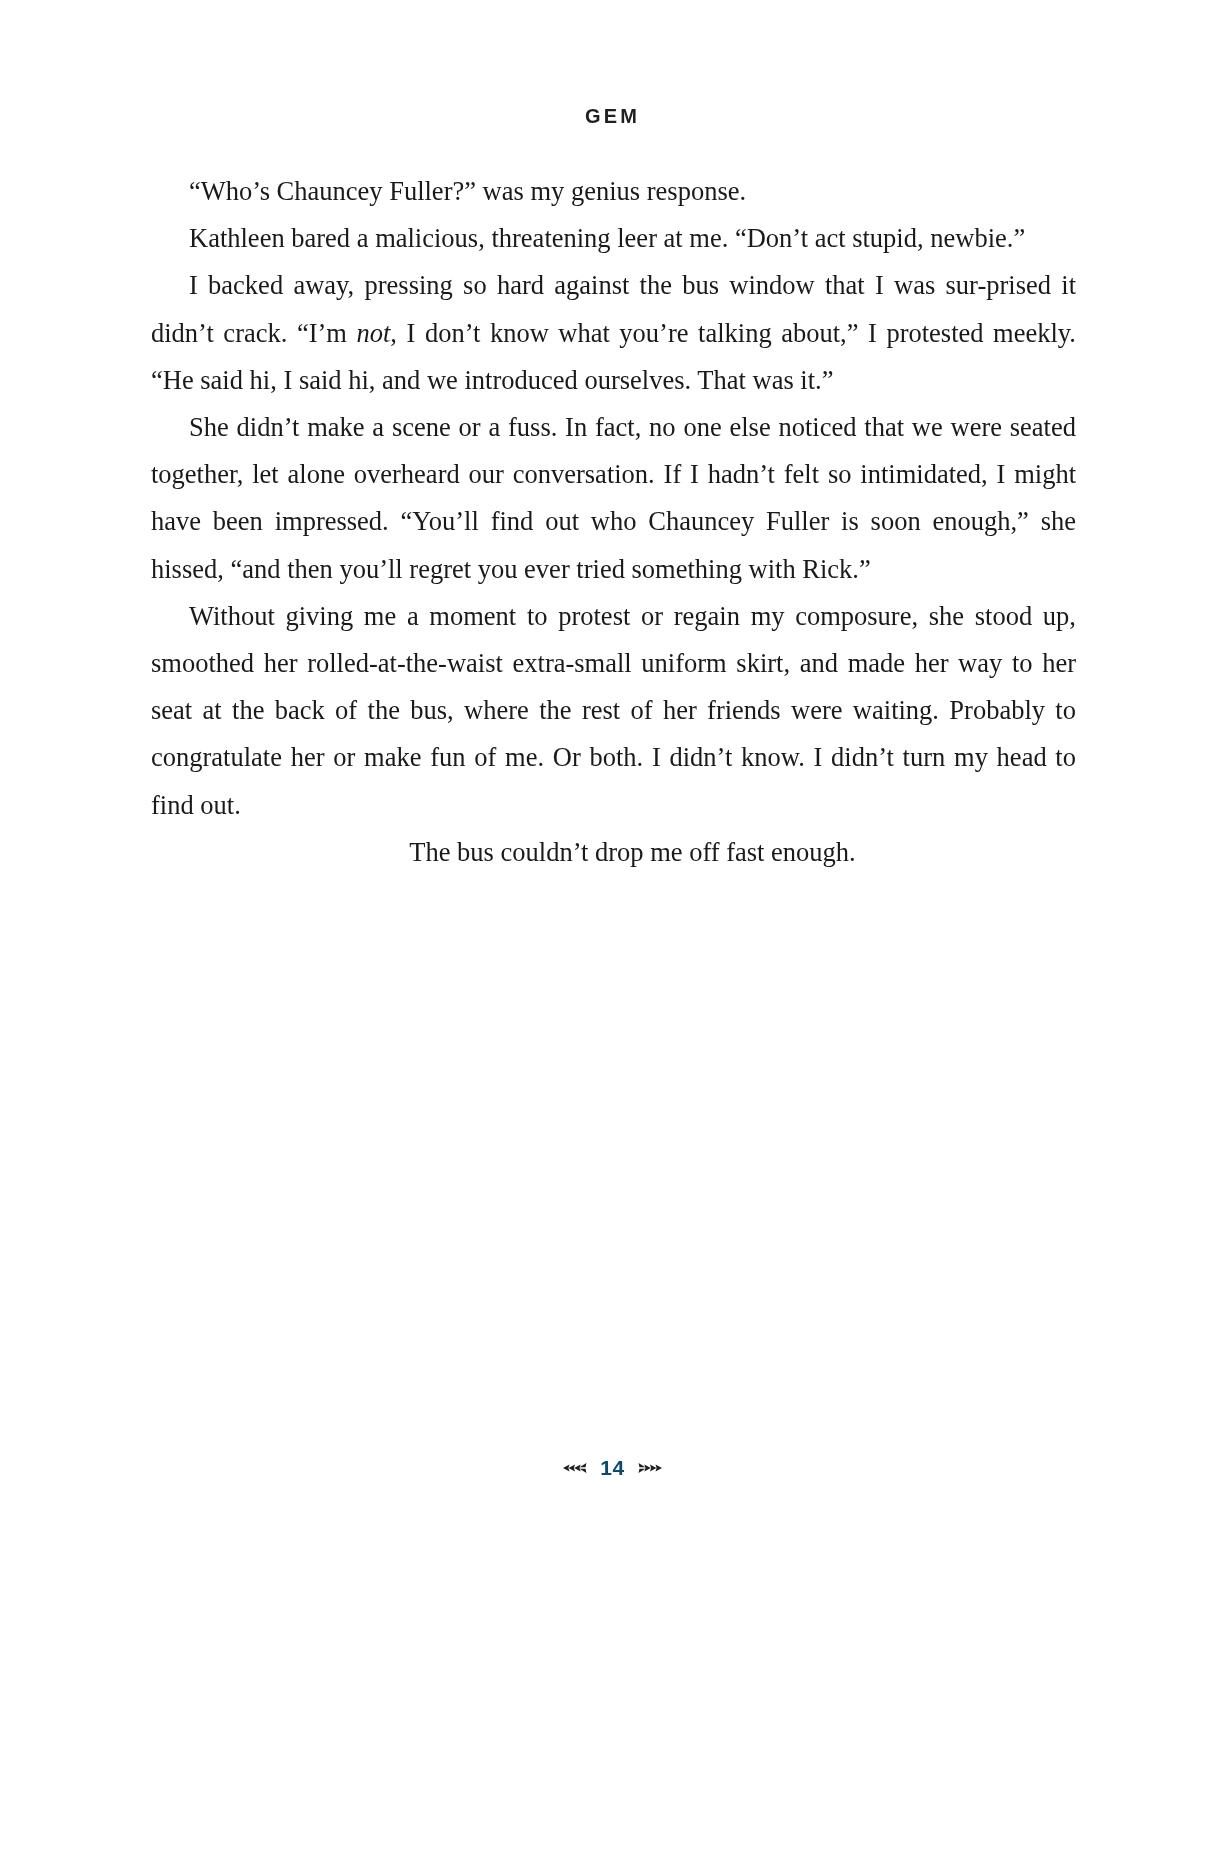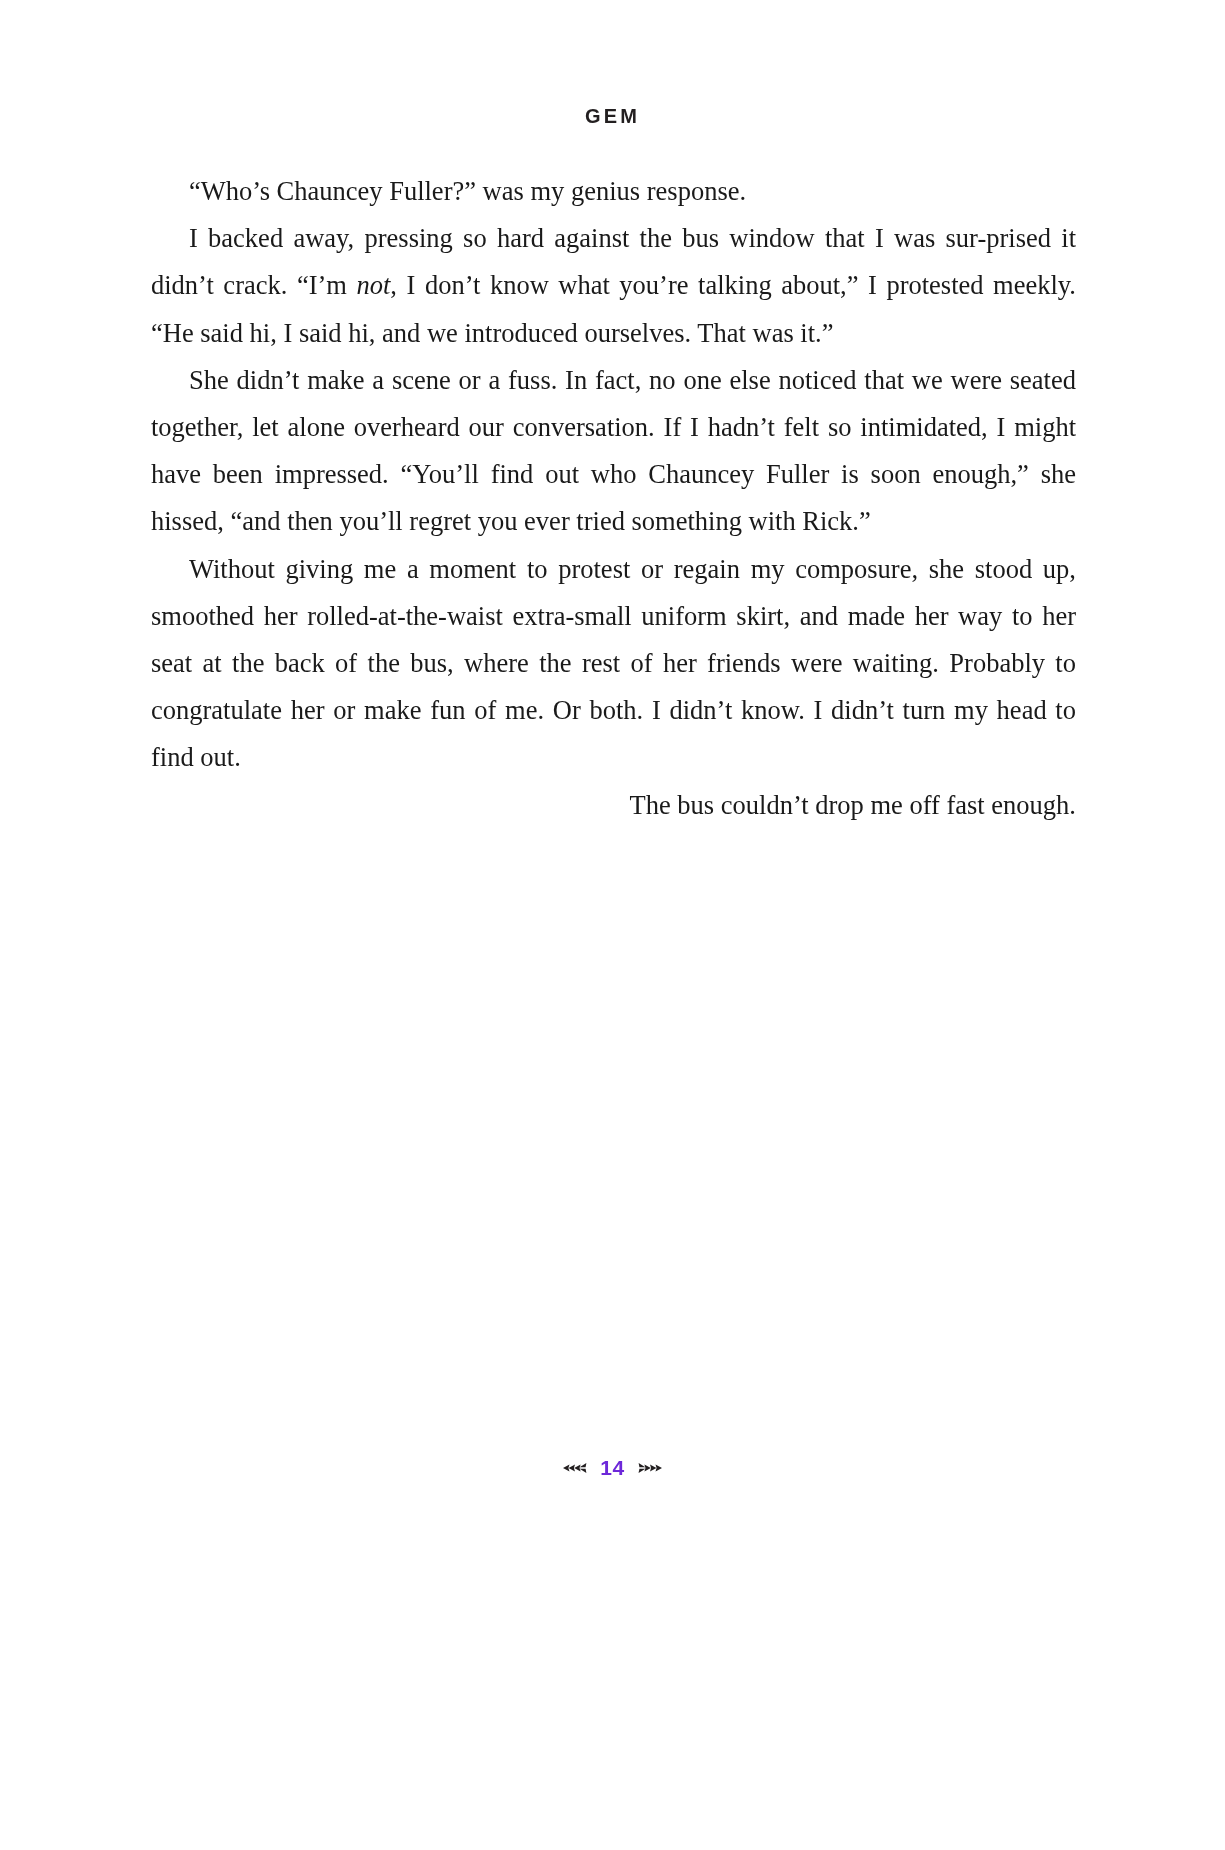--- a/index.html
+++ b/index.html
@@ -49,21 +49,21 @@
     hyphens: manual;
   }
 
   .text-block p {
     margin: 0;
     text-indent: 38px;
     text-align: justify;
   }
 
   .text-block p:last-child {
-    text-align: right;
+    text-align: center;
   }
 
   em, .ital {
     font-style: italic;
   }
 
   
   .folio {
     position: absolute;
     bottom: 78px;
@@ -75,21 +75,21 @@
     gap: 13px;
     font-family: "Liberation Sans", sans-serif;
     color: #231f20;
   }
 
   .folio-number {
     font-size: 21px;
     font-weight: 700;
     letter-spacing: 0.5px;
     line-height: 1;
-    color: #6d28d9;
+    color: #0c4a6e;
   }
 
   .ornament {
     width: 26px;
     height: 18px;
     display: inline-block;
     flex: 0 0 auto;
   }
 
   .ornament svg {
@@ -108,20 +108,23 @@
 <div class="page">
 
   <div class="running-head">GEM</div>
 
   <div class="text-block">
 
     <p>
       <span>“Who’s Chauncey Fuller?” was my genius response.</span>
     </p>
 
+    <p>
+      <span>Kathleen bared a malicious, threatening leer at me. “Don’t act stupid, newbie.”</span>
+    </p>
 
     <p><span>I backed away, pressing so hard against the bus window that I was sur-prised it didn’t crack. “I’m </span><em class="ital">not</em><span>, I don’t know what you’re talking about,” I protested meekly. “He said hi, I said hi, and we introduced ourselves. That was it.”</span></p>
 
     <p>
       <span>She didn’t make a scene or a fuss. In fact, no one else noticed that we were seated together, let alone overheard our conversation. If I hadn’t felt so intimidated, I might have been impressed. “You’ll find out who Chauncey Fuller is soon enough,” she hissed, “and then you’ll regret you ever tried something with Rick.”</span>
     </p>
 
     <p>
       <span>Without giving me a moment to protest or regain my composure, she stood up, smoothed her rolled-at-the-waist extra-small uniform skirt, and made her way to her seat at the back of the bus, where the rest of her friends were waiting. Probably to congratulate her or make fun of me. Or both. I didn’t know. I didn’t turn my head to find out.</span>
     </p>

